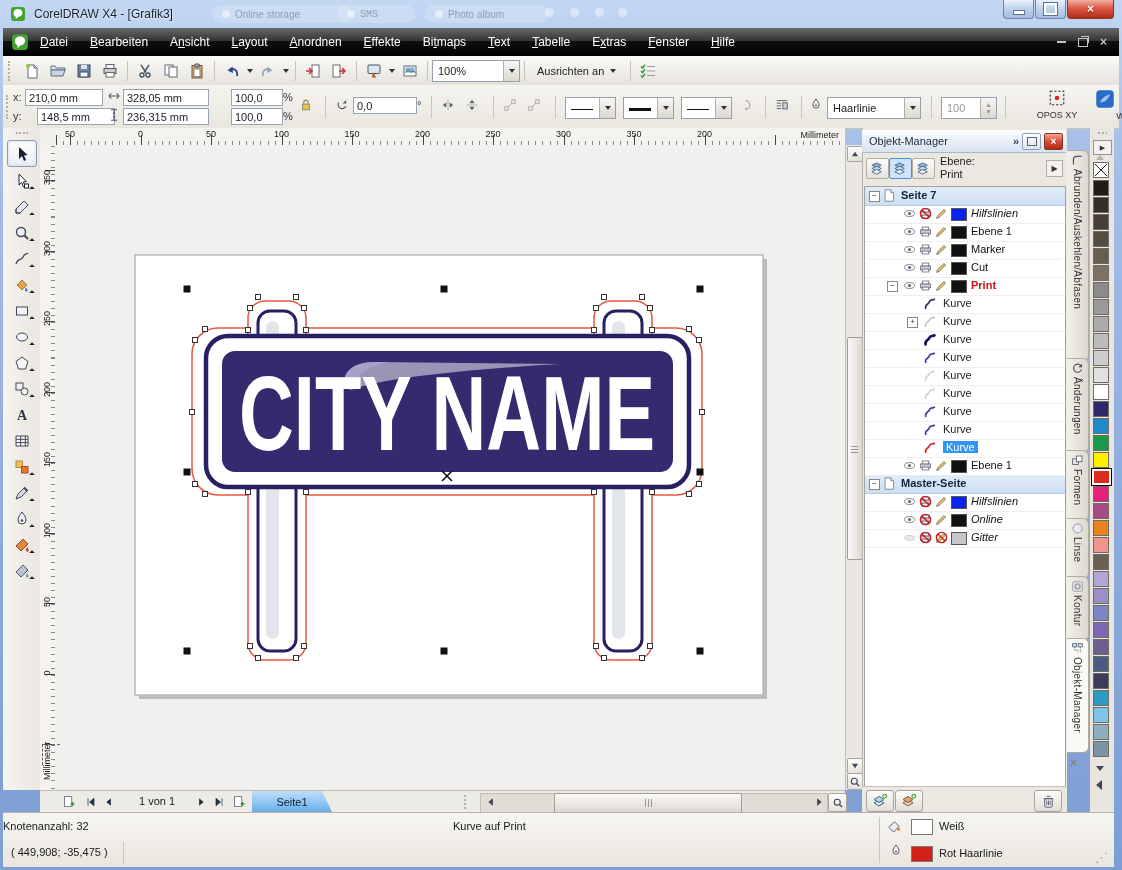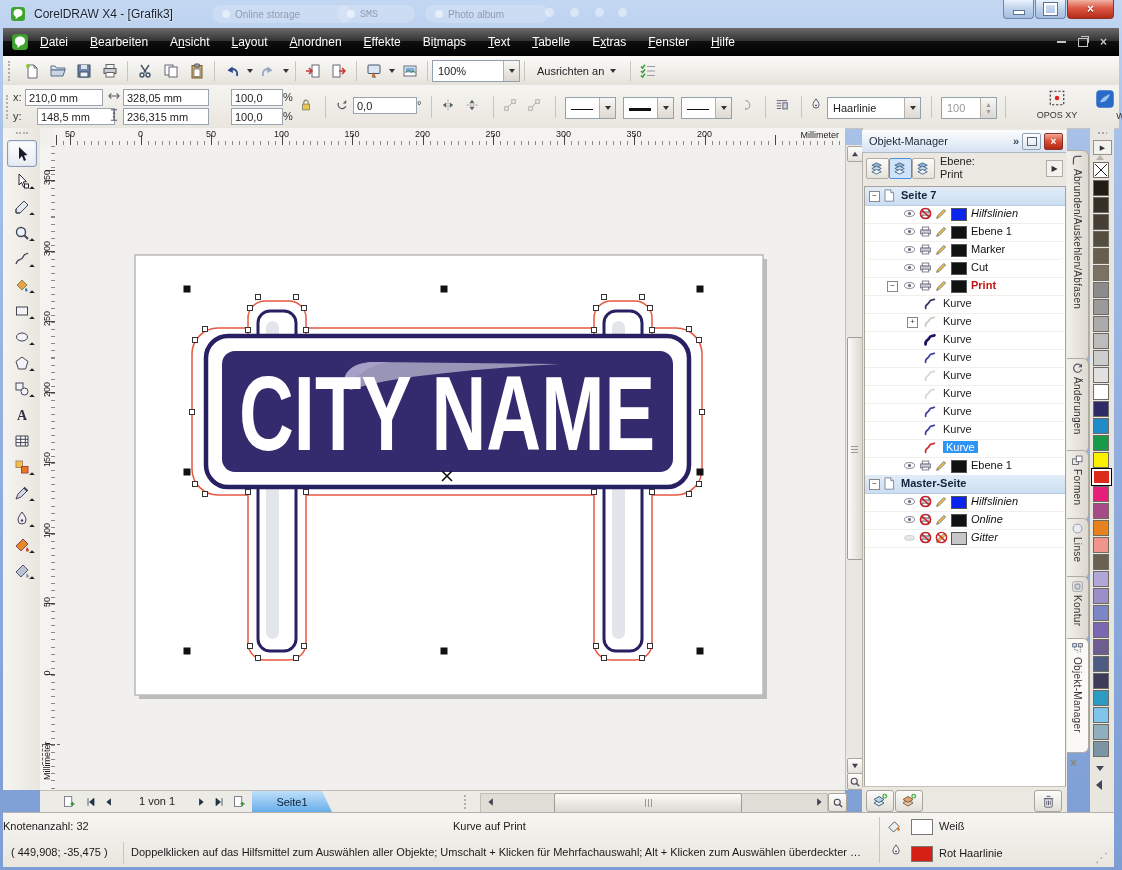--- a/index.html
+++ b/index.html
@@ -1123,21 +1123,20 @@
       <span class="sw" style="top: 596px; background: rgb(144, 174, 189);"></span>
       <span class="sw" style="top: 613px; background: rgb(124, 148, 163);"></span>
       <span class="parrow" style="top: 638px; border-left: 4px solid transparent; border-right: 4px solid transparent; border-top: 5px solid rgb(68, 68, 85);"></span>
       <span style="position: absolute; left: 6px; top: 652px; width: 0px; height: 0px; border-top: 5px solid transparent; border-bottom: 5px solid transparent; border-right: 6px solid rgb(68, 68, 85);"></span>
     </div>
 
   <div id="statusbar">
     <span class="st" style="left:0;top:7px">Knotenanzahl: 32</span>
     <span class="st" style="left:450px;top:7px">Kurve auf Print</span>
     <span class="st" style="left:8px;top:33px">( 449,908; -35,475 )</span>
-    <span class="st" style="left:128px;top:33px;max-width:730px;overflow:hidden">Doppelklicken auf das Hilfsmittel zum Auswählen aller Objekte; Umschalt + Klicken für Mehrfachauswahl; Alt + Klicken zum Auswählen überdeckter …</span>
     <span class="stdiv" style="left:120px;top:29px;height:22px"></span>
     <span class="stdiv" style="left:876px;top:4px;height:46px"></span>
     <span class="abs ni" style="left:884px;top:5px" id="st-fill-ic">
         <svg width="15" height="15" viewBox="0 0 16 16" xmlns="http://www.w3.org/2000/svg">
           <path d="M2 10l6-6 5 5-6 6z" fill="#eceef2" stroke="#556"></path>
           <path d="M12 9c.7 1.2 1.8 2.4 1.8 3.3a1.4 1.4 0 11-2.8 0c0-.9.3-1.8 1-3.3z" fill="#e07818"></path>
         </svg>
       </span>
     <span class="stswatch" style="left: 908px; top: 6px; background: rgb(255, 255, 255);" id="st-fill-sw"></span>
     <span class="st" style="left:936px;top:7px">Weiß</span>

